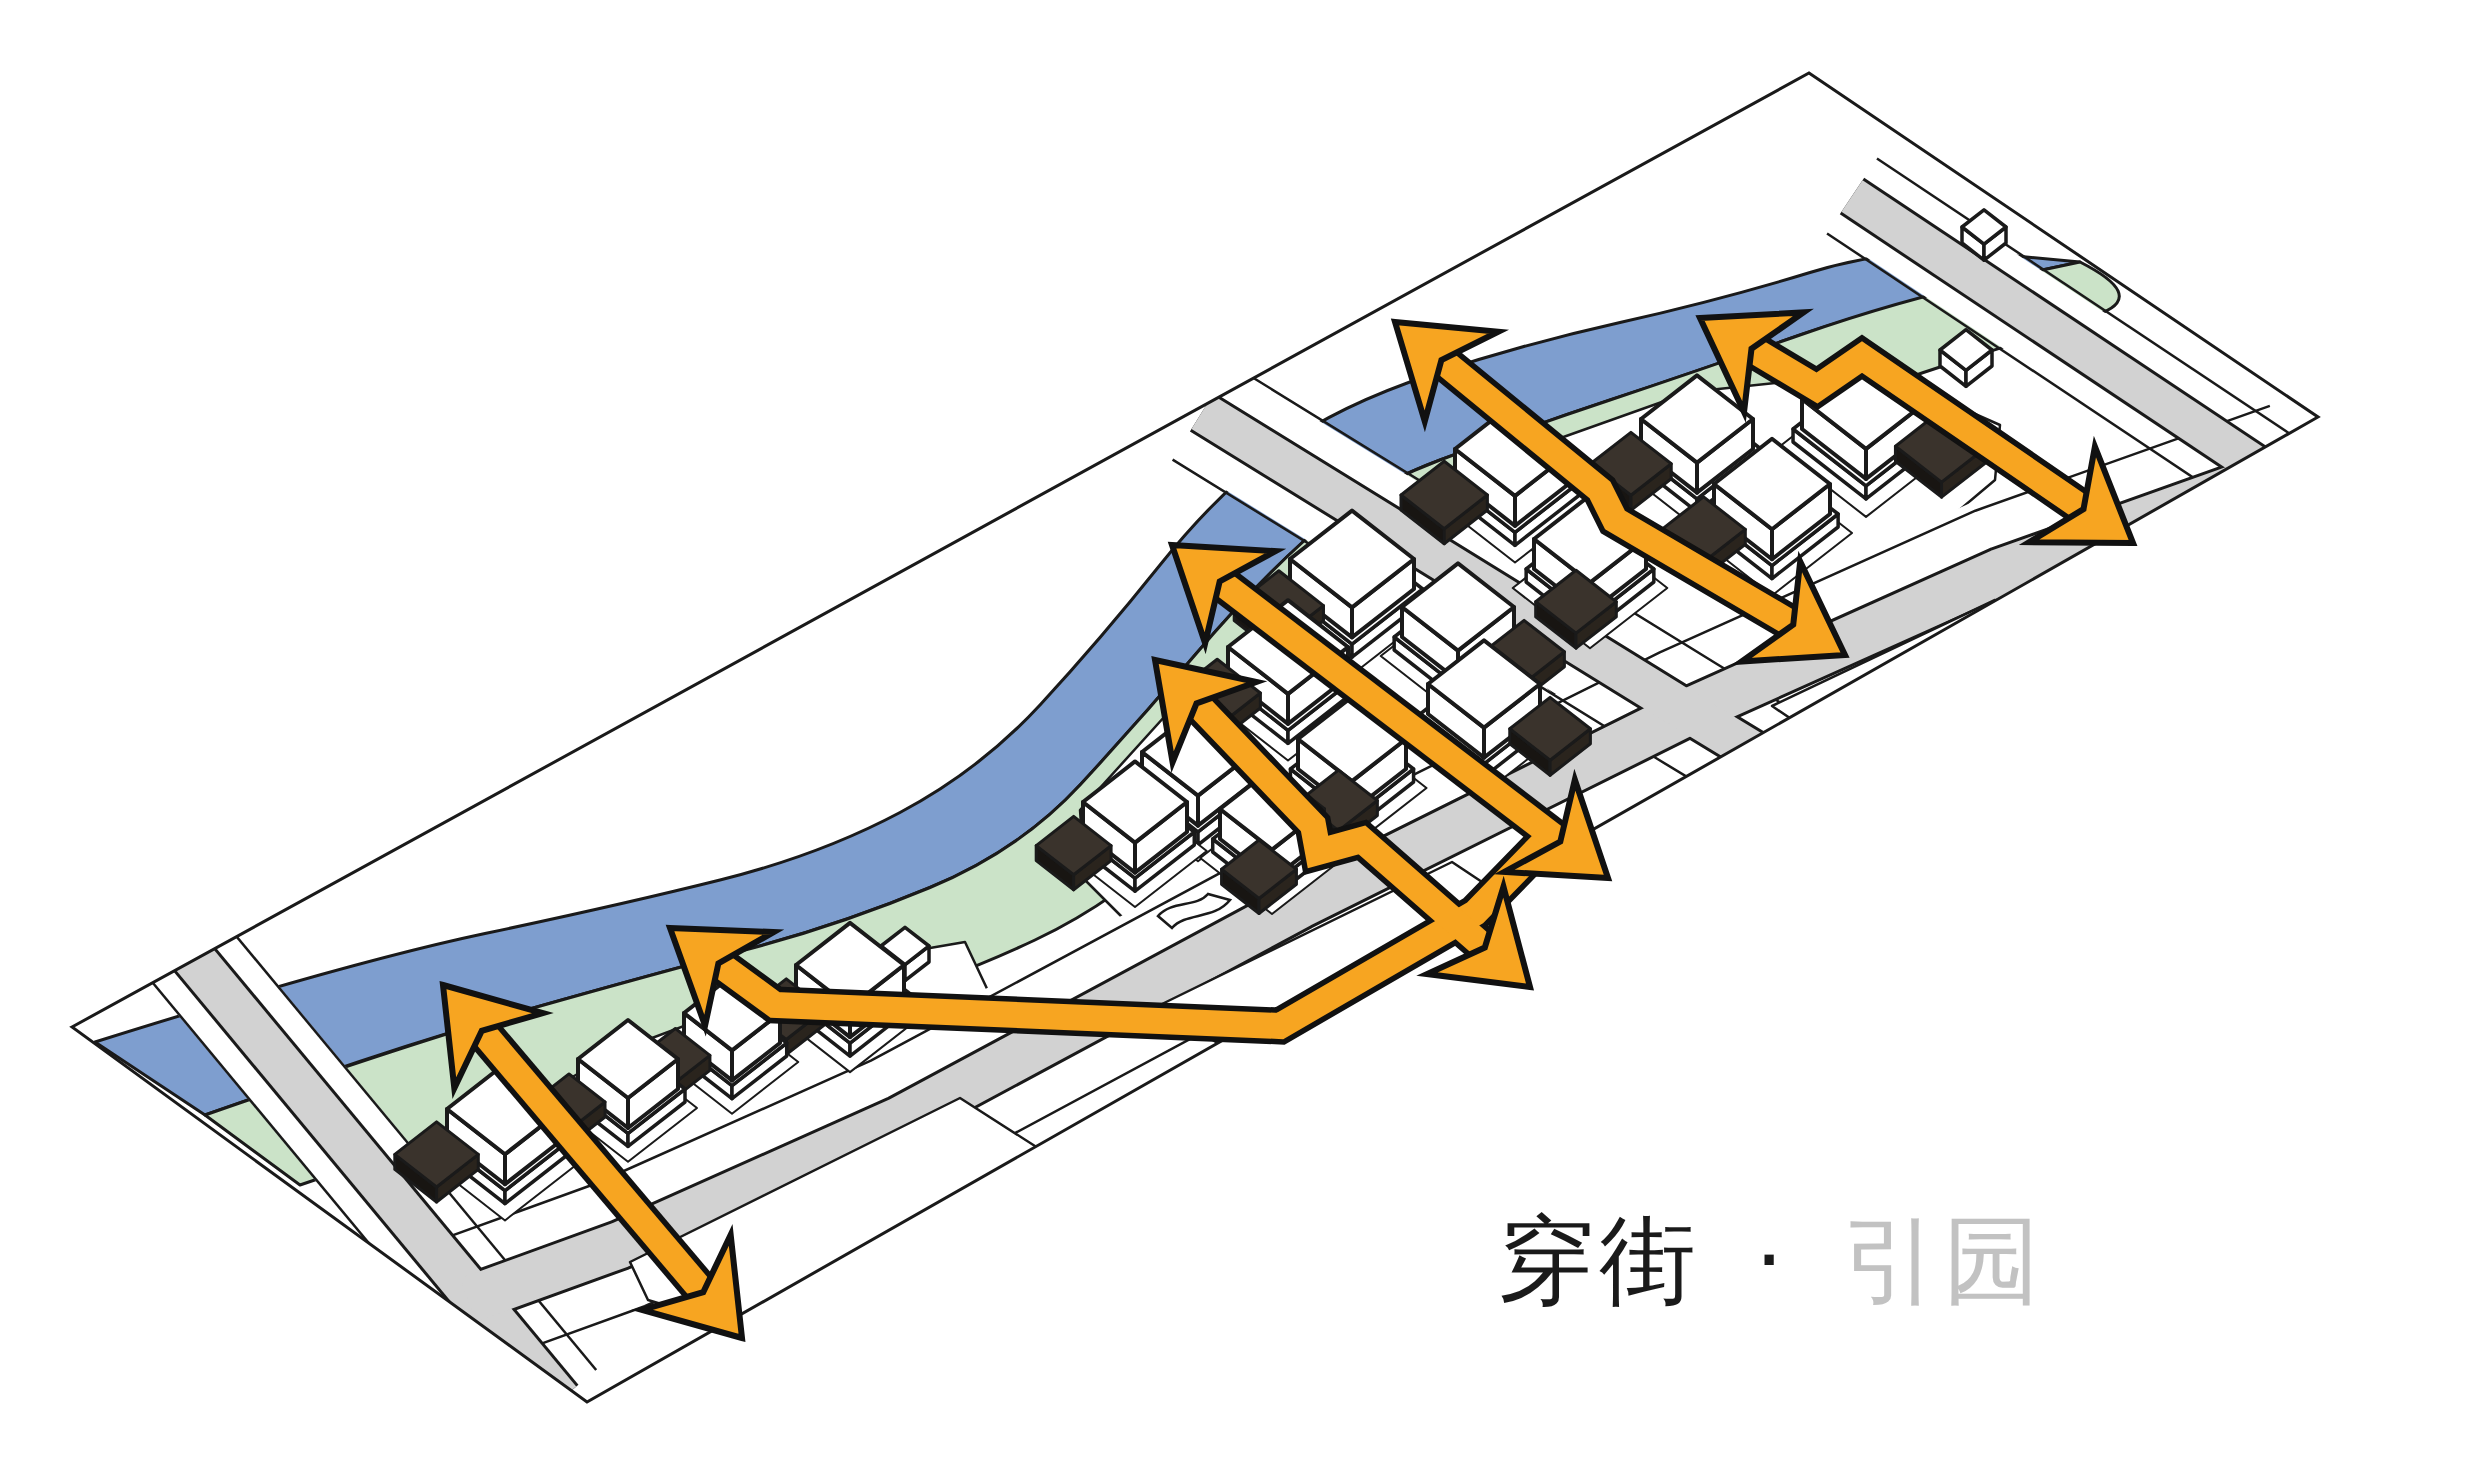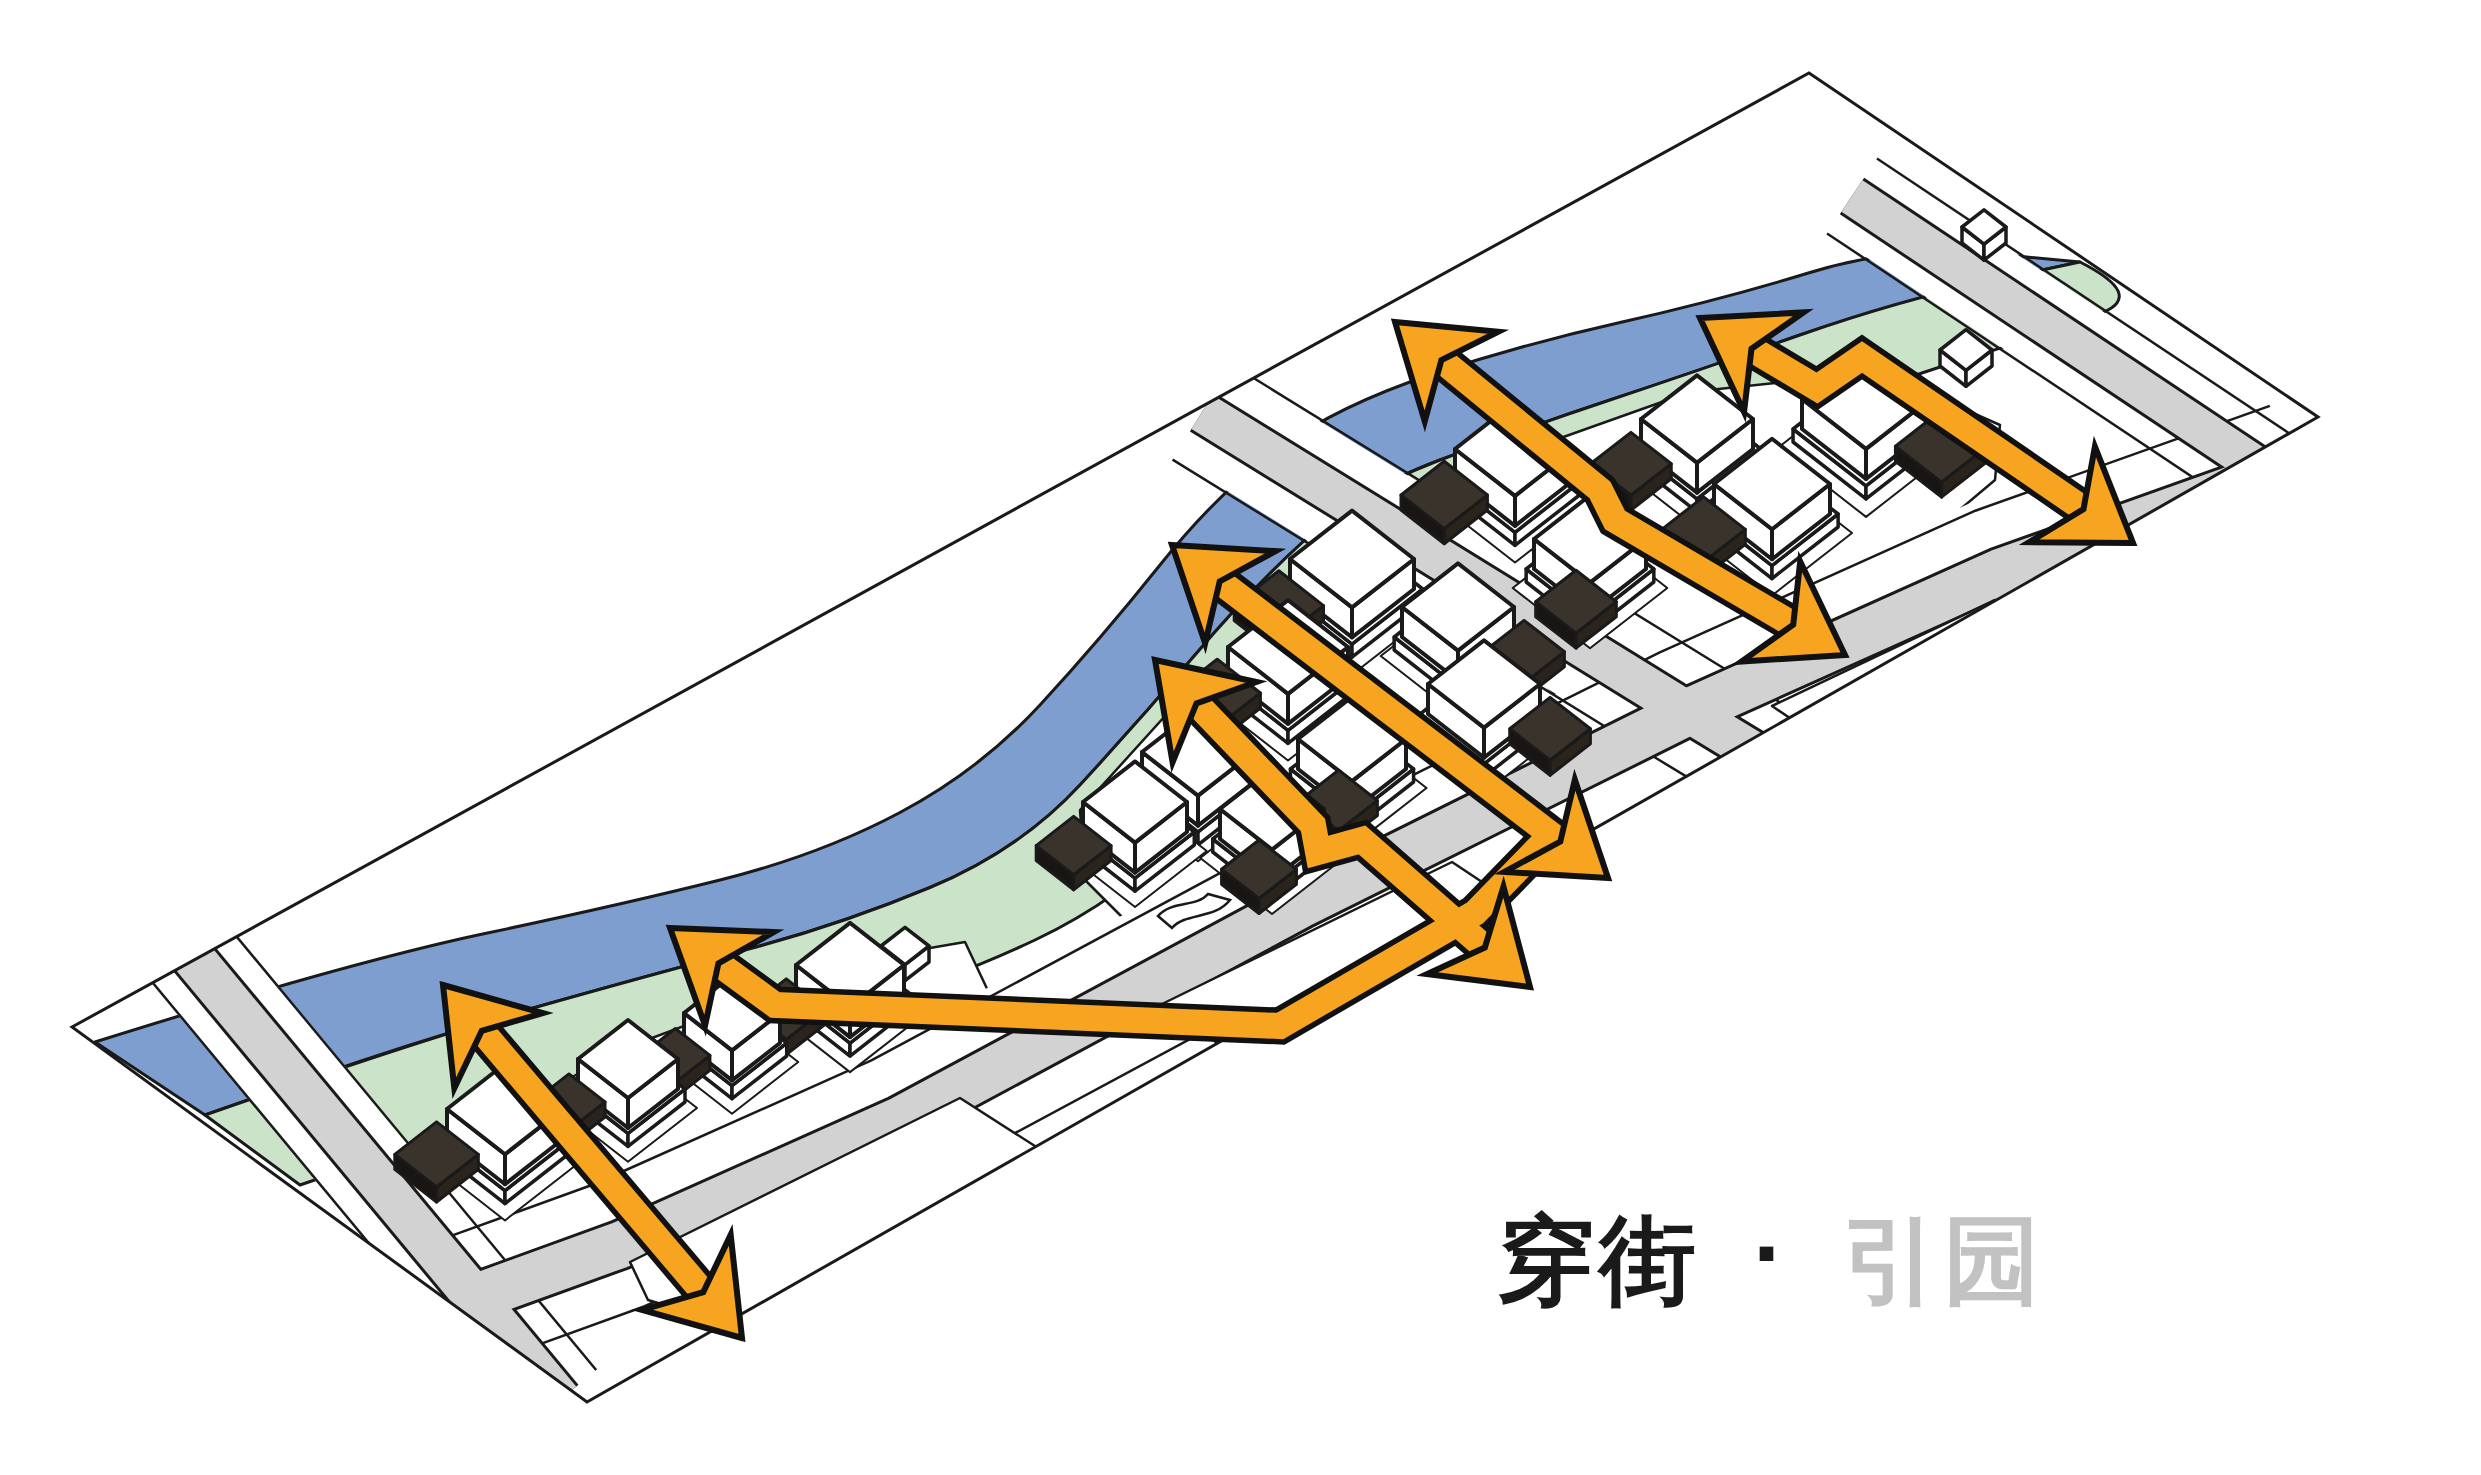--- a/index.html
+++ b/index.html
@@ -1,21 +1,21 @@
 <!DOCTYPE html>
 <html><head>
 <meta charset="utf-8">
 <style>
   html,body{margin:0;padding:0;background:#ffffff;}
   body{width:2481px;height:1475px;position:relative;overflow:hidden;
        font-family:"Liberation Sans","DejaVu Sans",sans-serif;}
   .stage{position:absolute;inset:0;}
   svg{position:absolute;left:0;top:0;}
   .caption{position:absolute;left:1498px;top:1212px;white-space:nowrap;
-           font-size:97px;font-weight:700;letter-spacing:4px;line-height:1;}
+           font-size:97px;font-weight:400;letter-spacing:4px;line-height:1;}
   .caption .dot{display:inline-block;margin:0 22px;transform:translateY(-8px);}
 </style>
 </head>
 <body>
 
 <div class="stage">
   <svg id="scene" width="2481" height="1475" viewBox="0 0 2481 1475">
     <defs>
       <clipPath id="siteClip">
           <polygon id="clipPoly" points="72,1027 1809,73 2318,417 587,1402"></polygon>

